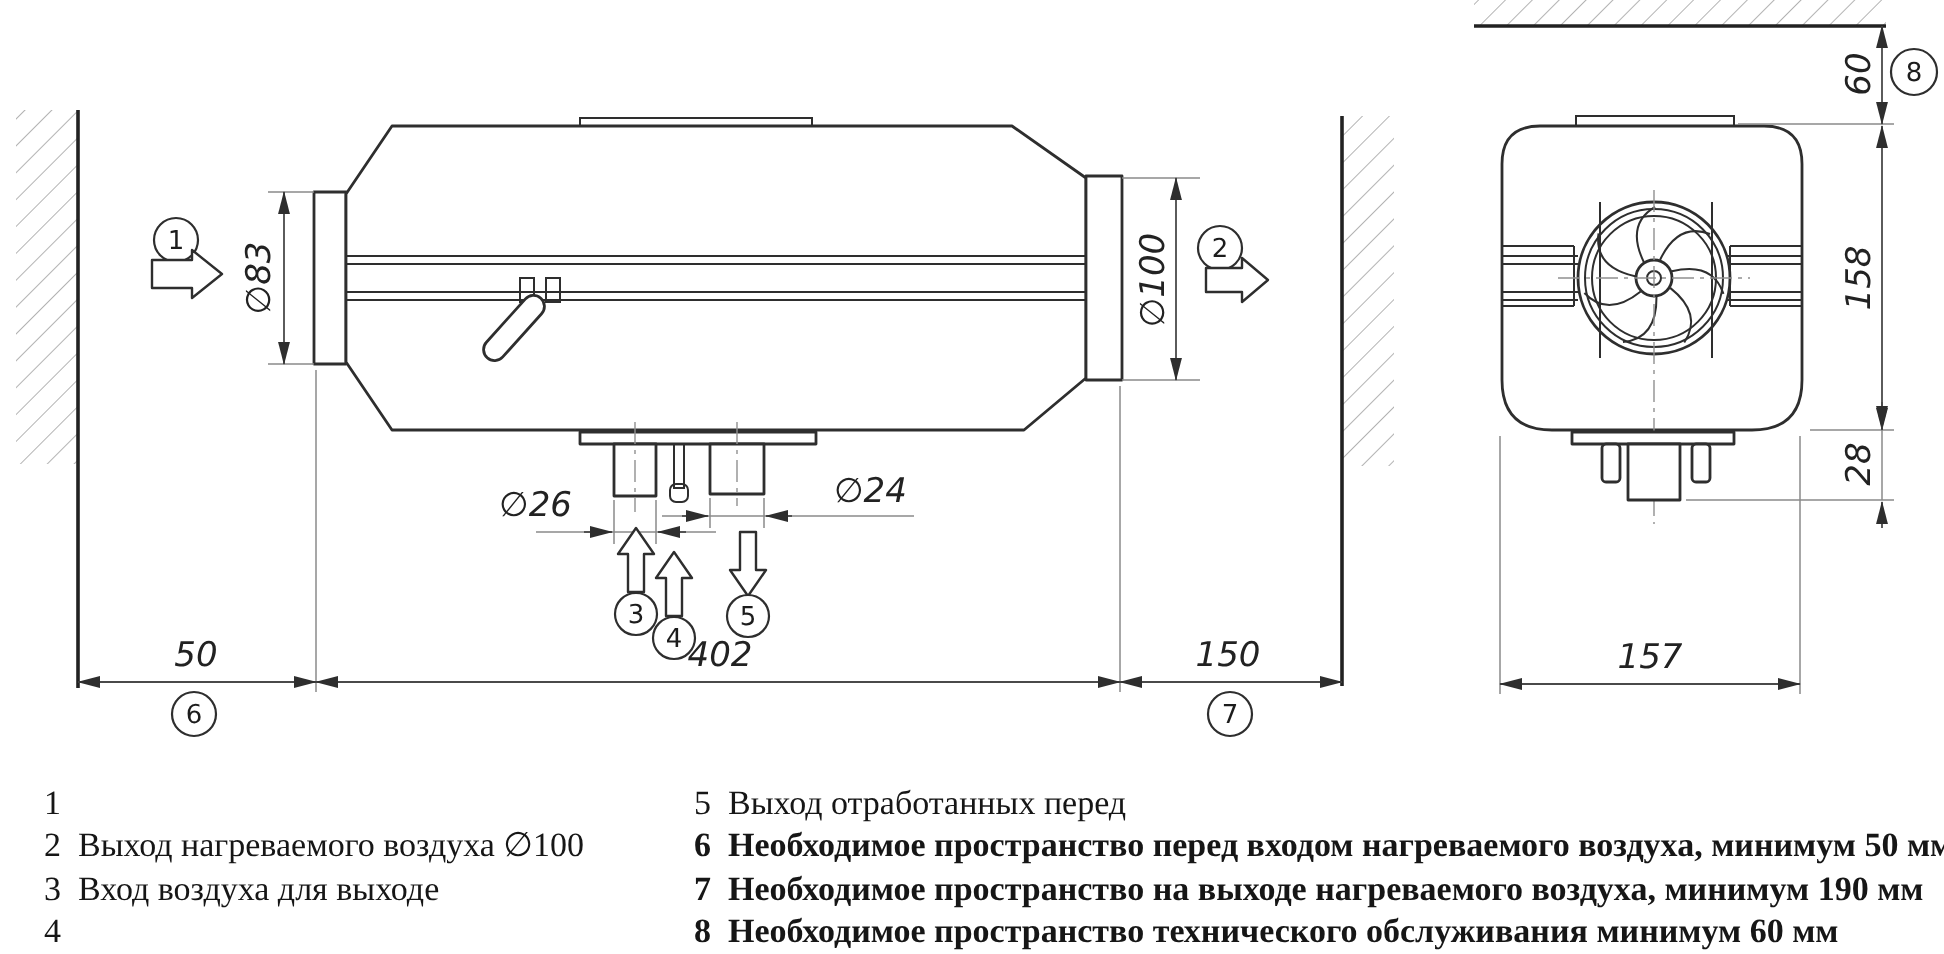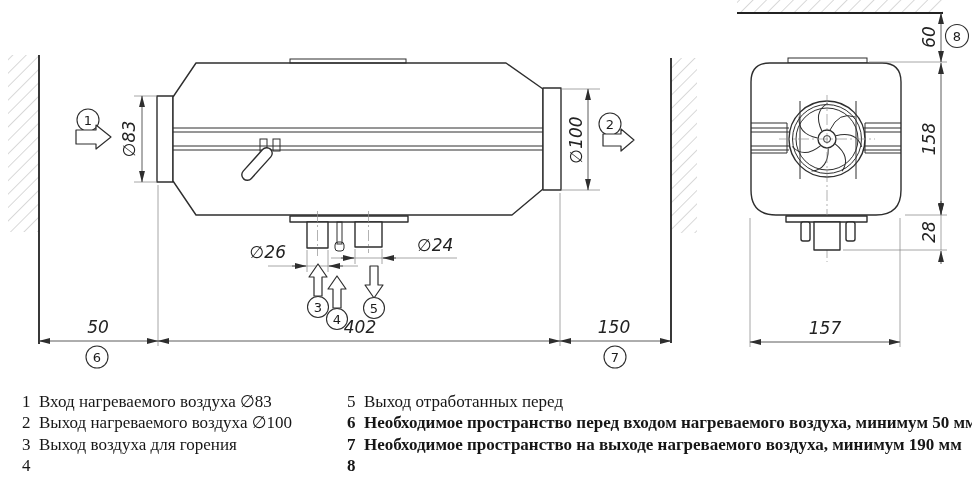--- a/index.html
+++ b/index.html
@@ -249,29 +249,28 @@
       <line class="ext" x1="900" y1="218" x2="900" y2="347"></line>
       <line class="dim" x1="750" y1="342" x2="900" y2="342" marker-start="url(#arr)" marker-end="url(#arr)"></line>
       <text class="dimtext" x="825" y="334" text-anchor="middle">157</text>
     </g>
   </g>
 </svg>
 
 <div class="legend legend-left">
   <div class="lrow">
     <span class="num">1</span>
-    <span>Вход нагреваемого воздуха ∅83</span>
   </div>
   <div class="lrow">
     <span class="num">2</span>
     <span>Выход нагреваемого воздуха ∅100</span>
   </div>
   <div class="lrow">
     <span class="num">3</span>
-    <span>Выход воздуха для горения</span>
+    <span>Вход воздуха для выходе</span>
   </div>
   <div class="lrow">
     <span class="num">4</span>
   </div>
 </div>
 
 <div class="legend legend-right">
   <div class="lrow">
     <span class="num">5</span>
     <span>Выход отработанных перед</span>
@@ -279,15 +278,16 @@
   <div class="lrow bold">
     <span class="num">6</span>
     <span>Необходимое пространство перед входом нагреваемого воздуха, минимум 50 мм</span>
   </div>
   <div class="lrow bold">
     <span class="num">7</span>
     <span>Необходимое пространство на выходе нагреваемого воздуха, минимум 190 мм</span>
   </div>
   <div class="lrow bold">
     <span class="num">8</span>
+    <span>Необходимое пространство технического обслуживания минимум 60 мм</span>
   </div>
 </div>
 </div>
 
 </body></html>

